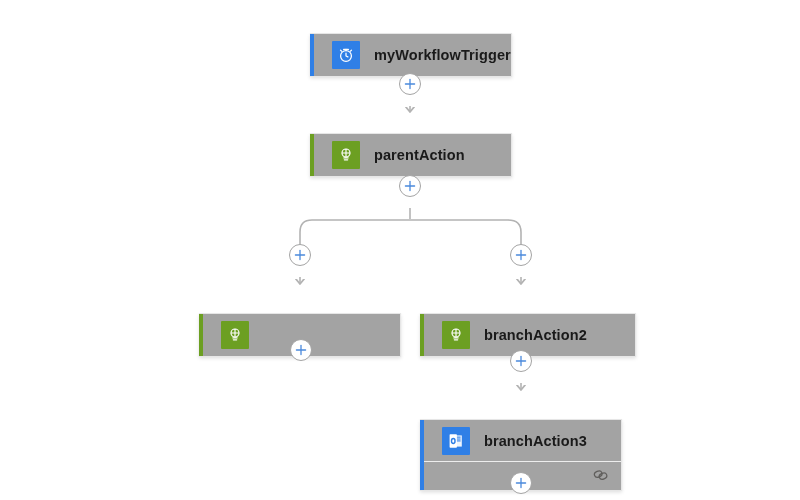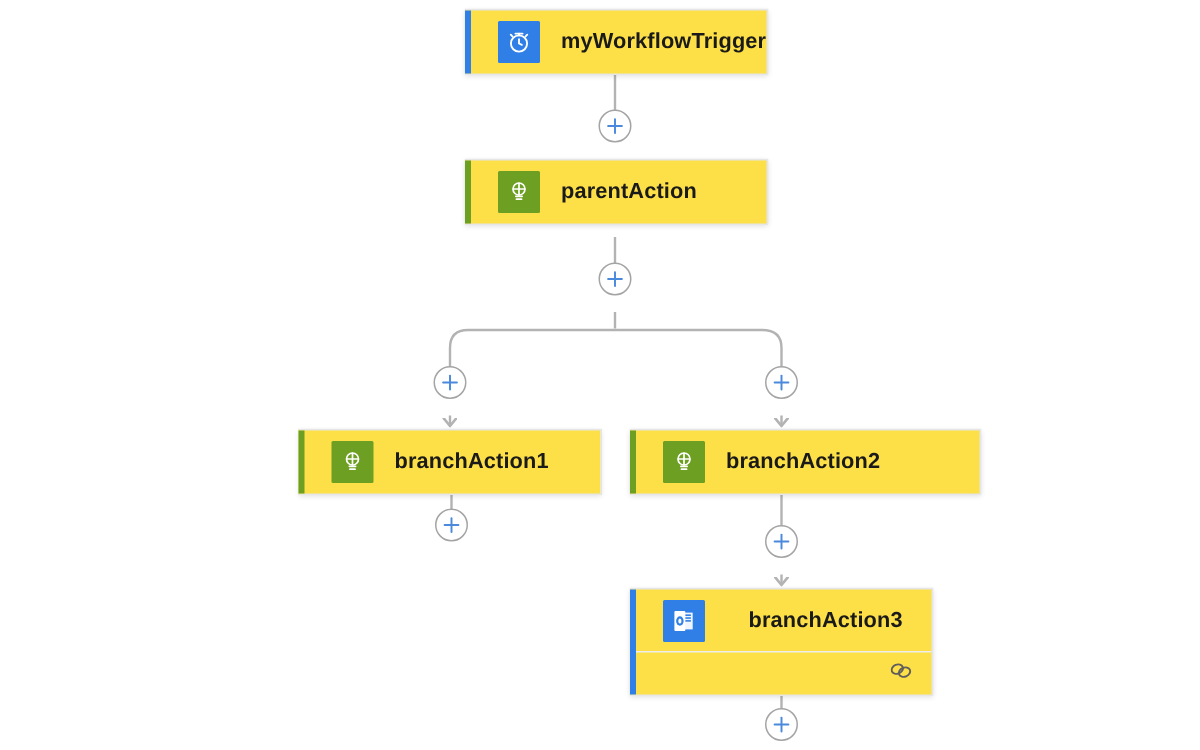--- a/index.html
+++ b/index.html
@@ -28,27 +28,28 @@
     top: 0;
     width: 800px;
     height: 500px;
     z-index: 1;
   }
 
   
   .node {
     position: absolute;
     z-index: 2;
-    background: #fde047;
+    background: #a3a3a3;
     border: 1px solid #e6e6e6;
     border-left: none;
     box-sizing: border-box;
     box-shadow: 0 1.6px 3.6px rgba(0,0,0,0.13), 0 0.3px 0.9px rgba(0,0,0,0.10);
     display: flex;
     flex-direction: column;
+    margin-top: 27px;
   }
   .accent {
     position: absolute;
     left: 0;
     top: 0;
     bottom: 0;
     width: 4px;
   }
   .node-head {
     display: flex;
@@ -178,45 +179,44 @@
         <svg width="18" height="18" viewBox="0 0 18 18" aria-hidden="true">
           <g fill="none" stroke="#ffffff" stroke-width="1.15" stroke-linecap="round" stroke-linejoin="round">
             <circle cx="9" cy="7" r="4"></circle>
             <path d="M9 3.2 L9 10.8"></path>
             <path d="M5.3 7 L12.7 7"></path>
             <path d="M6.9 11.9 L11.1 11.9"></path>
             <path d="M7.3 13.8 L10.7 13.8"></path>
           </g>
         </svg>
       </span>
-      <span class="node-title">branchAction1</span>
-    </div>
-  </div>
-
-  <div class="node" style="left:420px; top:286px; width:234px; height:44px;">
+    </div>
+  </div>
+
+  <div class="node" style="left:420px; top:286px; width:216px; height:44px;">
     <span class="accent" style="background:#6c9f22;"></span>
     <div class="node-head">
       <span class="node-icon" style="background:#6c9f22;">
         <svg width="18" height="18" viewBox="0 0 18 18" aria-hidden="true">
           <g fill="none" stroke="#ffffff" stroke-width="1.15" stroke-linecap="round" stroke-linejoin="round">
             <circle cx="9" cy="7" r="4"></circle>
             <path d="M9 3.2 L9 10.8"></path>
             <path d="M5.3 7 L12.7 7"></path>
             <path d="M6.9 11.9 L11.1 11.9"></path>
             <path d="M7.3 13.8 L10.7 13.8"></path>
           </g>
         </svg>
       </span>
       <span class="node-title">branchAction2</span>
     </div>
   </div>
 
   <div class="node" style="left:420px; top:392px; width:202px; height:72px;">
     <span class="accent" style="background:#2f7fe6;"></span>
-    <div class="node-head" style="flex:0 0 41px;gap:15px;">
+    <div class="node-head" style="flex:0 0 41px;">
       <span class="node-icon" style="background:#2f7fe6;">
         <svg width="18" height="18" viewBox="0 0 18 18" aria-hidden="true">
           <rect x="7.4" y="3.4" width="7.4" height="11.2" fill="#ffffff" opacity="0.92"></rect>
           <rect x="8.6" y="4.6" width="5" height="1.05" fill="#2f7fe6"></rect>
           <rect x="8.6" y="6.5" width="5" height="1.05" fill="#2f7fe6"></rect>
           <rect x="8.6" y="8.4" width="5" height="1.05" fill="#2f7fe6"></rect>
           <rect x="2.6" y="2.3" width="7.3" height="13.4" rx="0.7" fill="#ffffff"></rect>
           <ellipse cx="6.25" cy="9" rx="2.5" ry="3.15" fill="#2f7fe6"></ellipse>
           <ellipse cx="6.25" cy="9" rx="1.05" ry="1.7" fill="#ffffff"></ellipse>
         </svg>

